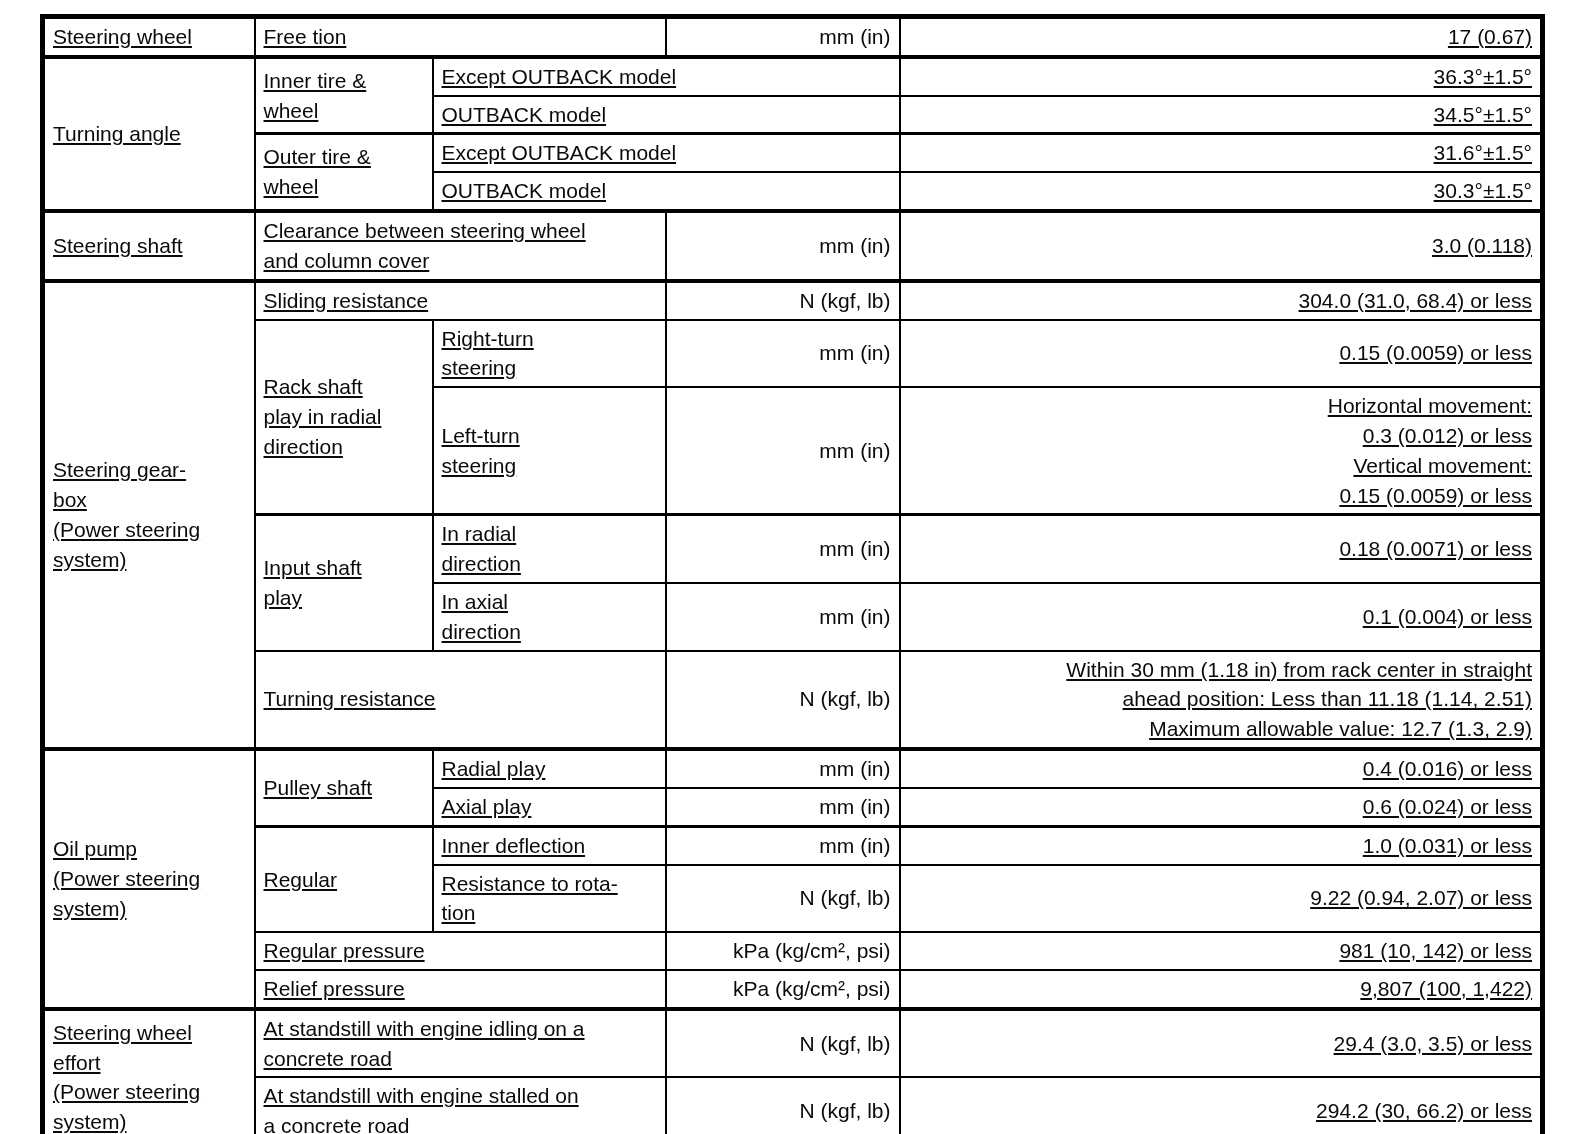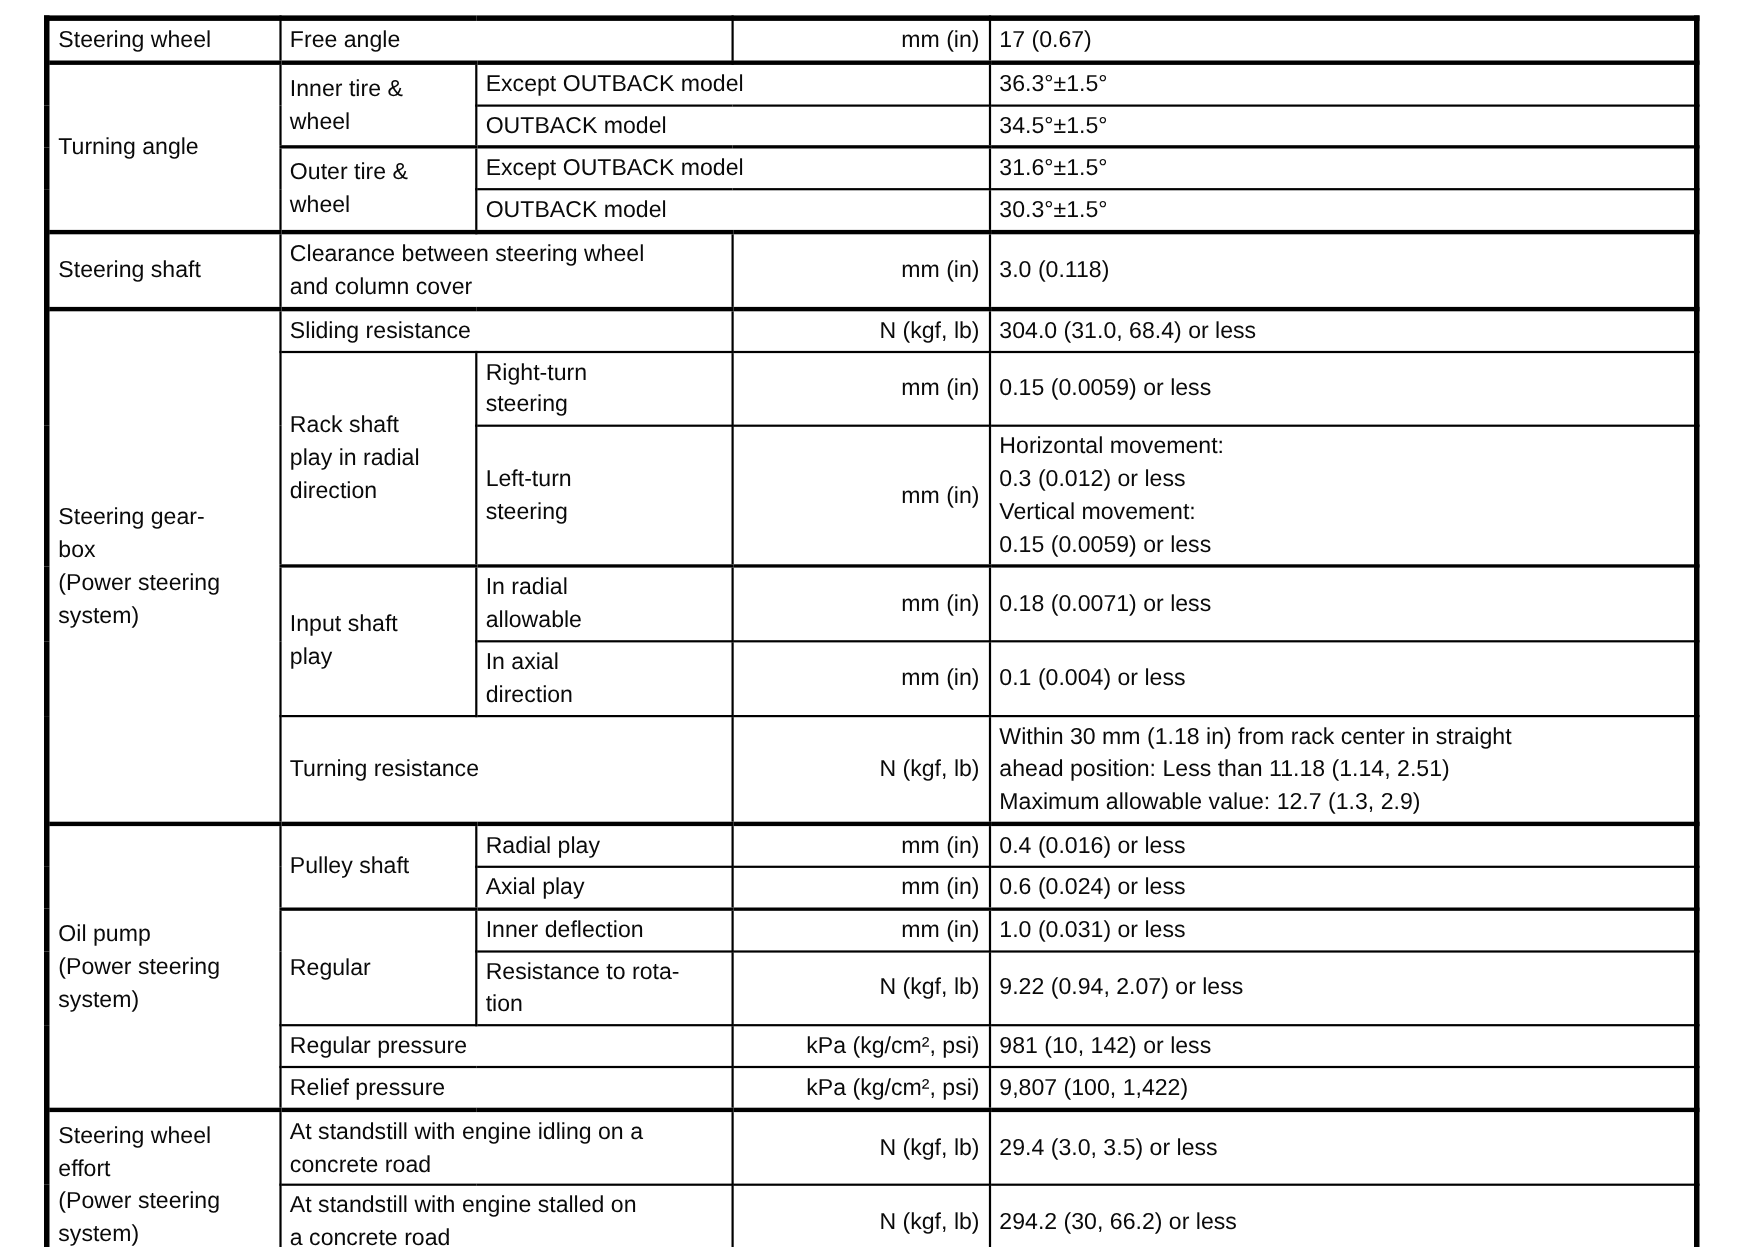--- a/index.html
+++ b/index.html
@@ -30,43 +30,43 @@
     border: 5px solid #000;
   }
   td {
     border: 2px solid #000;
     padding: 3px 8px;
     vertical-align: middle;
     white-space: pre-line;
     overflow: hidden;
     color: #0a0a0a;
   }
-  td.cat, td.grp, td.item, td.lbl { text-align: left; }
+  td.cat, td.grp, td.item, td.lbl { text-align: left; text-decoration: underline; }
   td.unit { text-align: right; }
-  td.val  { text-align: left; }
+  td.val  { text-align: right; text-decoration: underline; }
   tr.sec-top td { border-top-width: 4px; }
   tr.grp-top td { border-top-width: 3px; }
 </style>
 </head>
 <body>
 
 <div class="sheet">
   <table class="spec">
     <colgroup>
       <col style="width:212px">
       <col style="width:178px">
       <col style="width:233px">
       <col style="width:234px">
       <col style="width:643px">
     </colgroup>
 
     <tbody>
         <tr style="height:39px">
       <td class="cat">Steering wheel</td>
-      <td class="item" colspan="2">Free angle</td>
+      <td class="item" colspan="2">Free tion</td>
       <td class="unit">mm (in)</td>
       <td class="val">17 (0.67)</td>
     </tr>
 
     <tr class="sec-top" style="height:38px">
       <td class="cat" rowspan="4">Turning angle</td>
       <td class="grp" rowspan="2">Inner tire &amp;
 wheel</td>
       <td class="lbl" colspan="2">Except OUTBACK model</td>
       <td class="val">36.3°±1.5°</td>
@@ -118,21 +118,21 @@
       <td class="unit">mm (in)</td>
       <td class="val">Horizontal movement:
 0.3 (0.012) or less
 Vertical movement:
 0.15 (0.0059) or less</td>
     </tr>
     <tr class="grp-top" style="height:63px">
       <td class="grp" rowspan="2">Input shaft
 play</td>
       <td class="lbl">In radial
-allowable</td>
+direction</td>
       <td class="unit">mm (in)</td>
       <td class="val">0.18 (0.0071) or less</td>
     </tr>
     <tr style="height:64px">
       <td class="lbl">In axial
 direction</td>
       <td class="unit">mm (in)</td>
       <td class="val">0.1 (0.004) or less</td>
     </tr>
     <tr style="height:98px">

